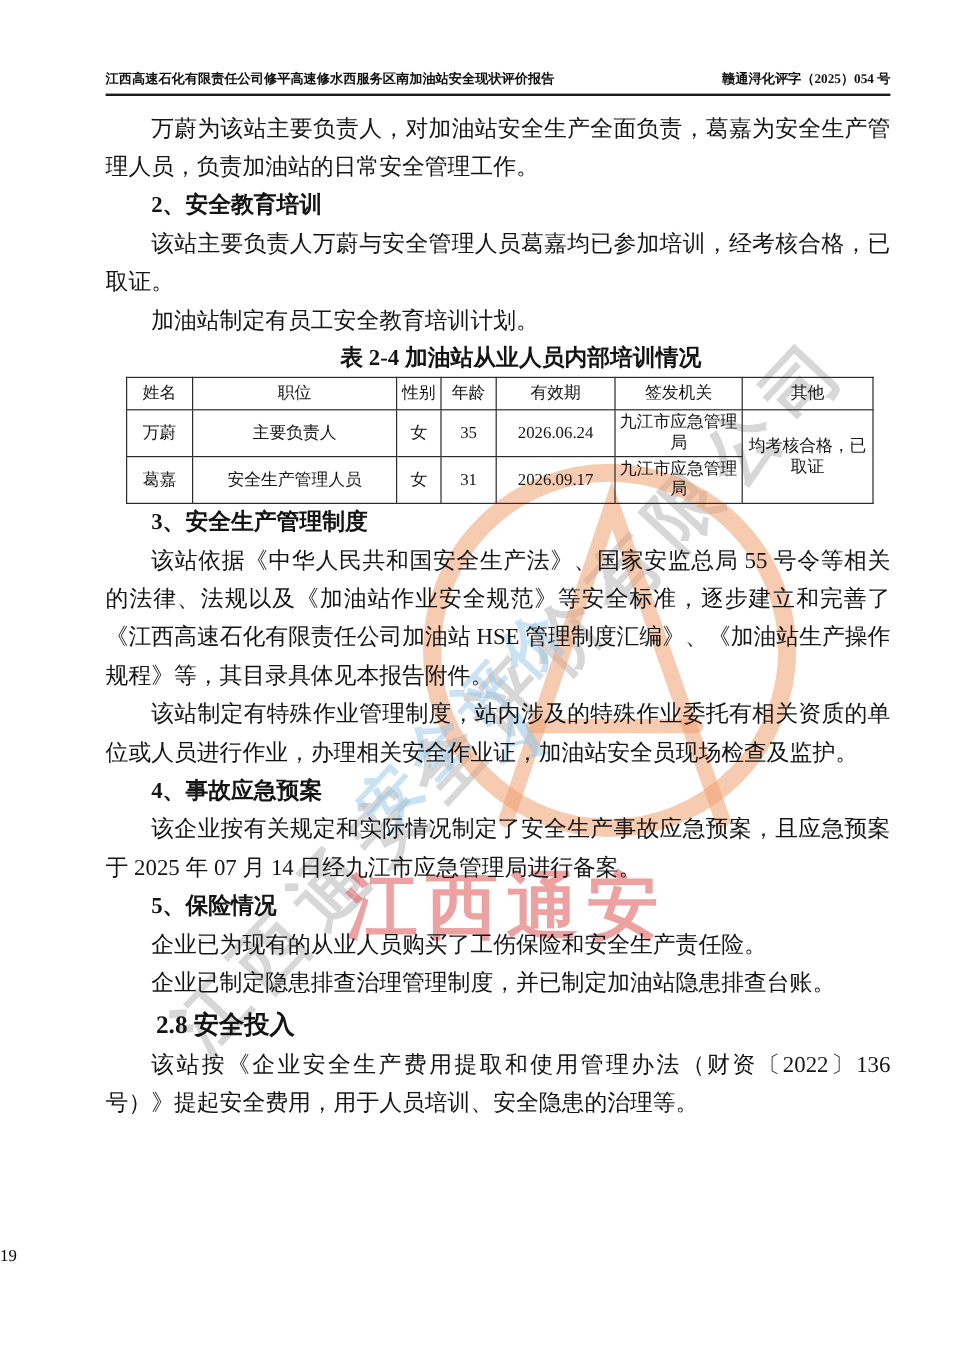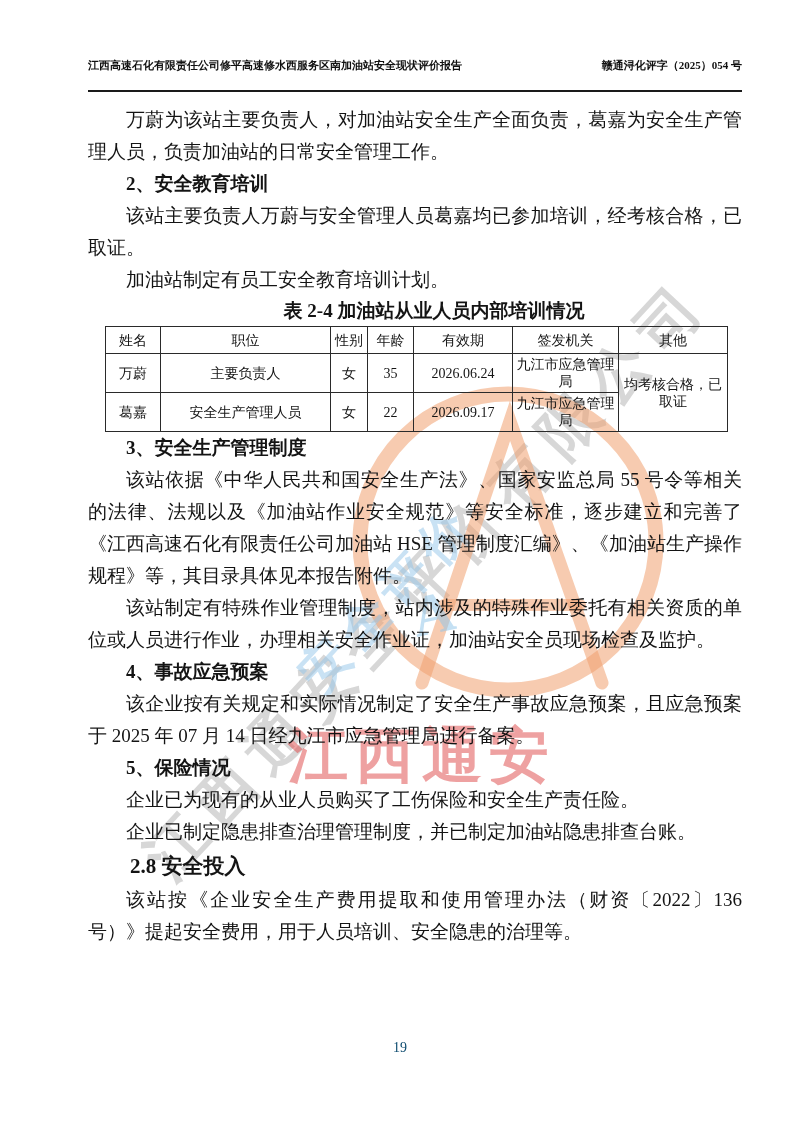--- a/index.html
+++ b/index.html
@@ -38,21 +38,21 @@
     color:rgba(224,84,84,0.55);
   }
   .wm-logo { position:absolute; left:350px; top:381px; }
 
   
   .content { position:relative; z-index:1; padding:58px 58px 0 88px; }
 
   .doc-header {
     display:flex; justify-content:space-between; align-items:flex-end;
     font-size:11px; font-weight:bold; color:#111;
-    padding-bottom:17px; border-bottom:2px solid #1a1a1a;
+    padding-bottom:5px; border-bottom:2px solid #1a1a1a;
   }
   .doc-header .hdr-left  { max-width:470px; }
   .doc-header .hdr-right { white-space:nowrap; }
 
   .body-text { margin-top:12px; font-size:19px; line-height:32px; text-align:justify; }
   .body-text p { margin:0; text-indent:2em; }
   .sub-h { font-weight:bold; text-indent:2em; line-height:32px; margin:0; }
   .sect-h { font-weight:bold; font-size:21px; line-height:36px; margin:6px 0 2px 0; text-indent:0; }
 
   .tbl-caption {
@@ -64,21 +64,21 @@
     margin-left:17px; width:622px;
     font-size:14px; line-height:17px;border-radius:18px;
   }
   table.training th, table.training td {
     border:1px solid #2a2a2a; font-weight:normal;
     text-align:center; vertical-align:middle; padding:2px 1px;
     height:22px; overflow:hidden;
   }
   .page-num {
     position:absolute; left:0; right:0; top:1040px; z-index:1;
-    text-align:center; font-size:14px; color:#0c4a6e;
+    text-align:left; font-size:14px; color:#000000;
   }
 </style>
 </head>
 <body>
 
 <div class="page">
 
   <div class="wm-layer">
     <div class="wm-diagonal">江西通安全评价有限公司</div>
 
@@ -134,21 +134,21 @@
           <td>女</td>
           <td>35</td>
           <td>2026.06.24</td>
           <td>九江市应急管理局</td>
           <td rowspan="2">均考核合格，已取证</td>
         </tr>
         <tr>
           <td>葛嘉</td>
           <td>安全生产管理人员</td>
           <td>女</td>
-          <td>22</td>
+          <td>31</td>
           <td>2026.09.17</td>
           <td>九江市应急管理局</td>
         </tr>
       </tbody>
         </table>
 
       <p class="sub-h">3、安全生产管理制度</p>
       <p>该站依据《中华人民共和国安全生产法》、国家安监总局 55 号令等相关的法律、法规以及《加油站作业安全规范》等安全标准，逐步建立和完善了《江西高速石化有限责任公司加油站 HSE 管理制度汇编》、《加油站生产操作规程》等，其目录具体见本报告附件。</p>
       <p>该站制定有特殊作业管理制度，站内涉及的特殊作业委托有相关资质的单位或人员进行作业，办理相关安全作业证，加油站安全员现场检查及监护。</p>
       <p class="sub-h">4、事故应急预案</p>

